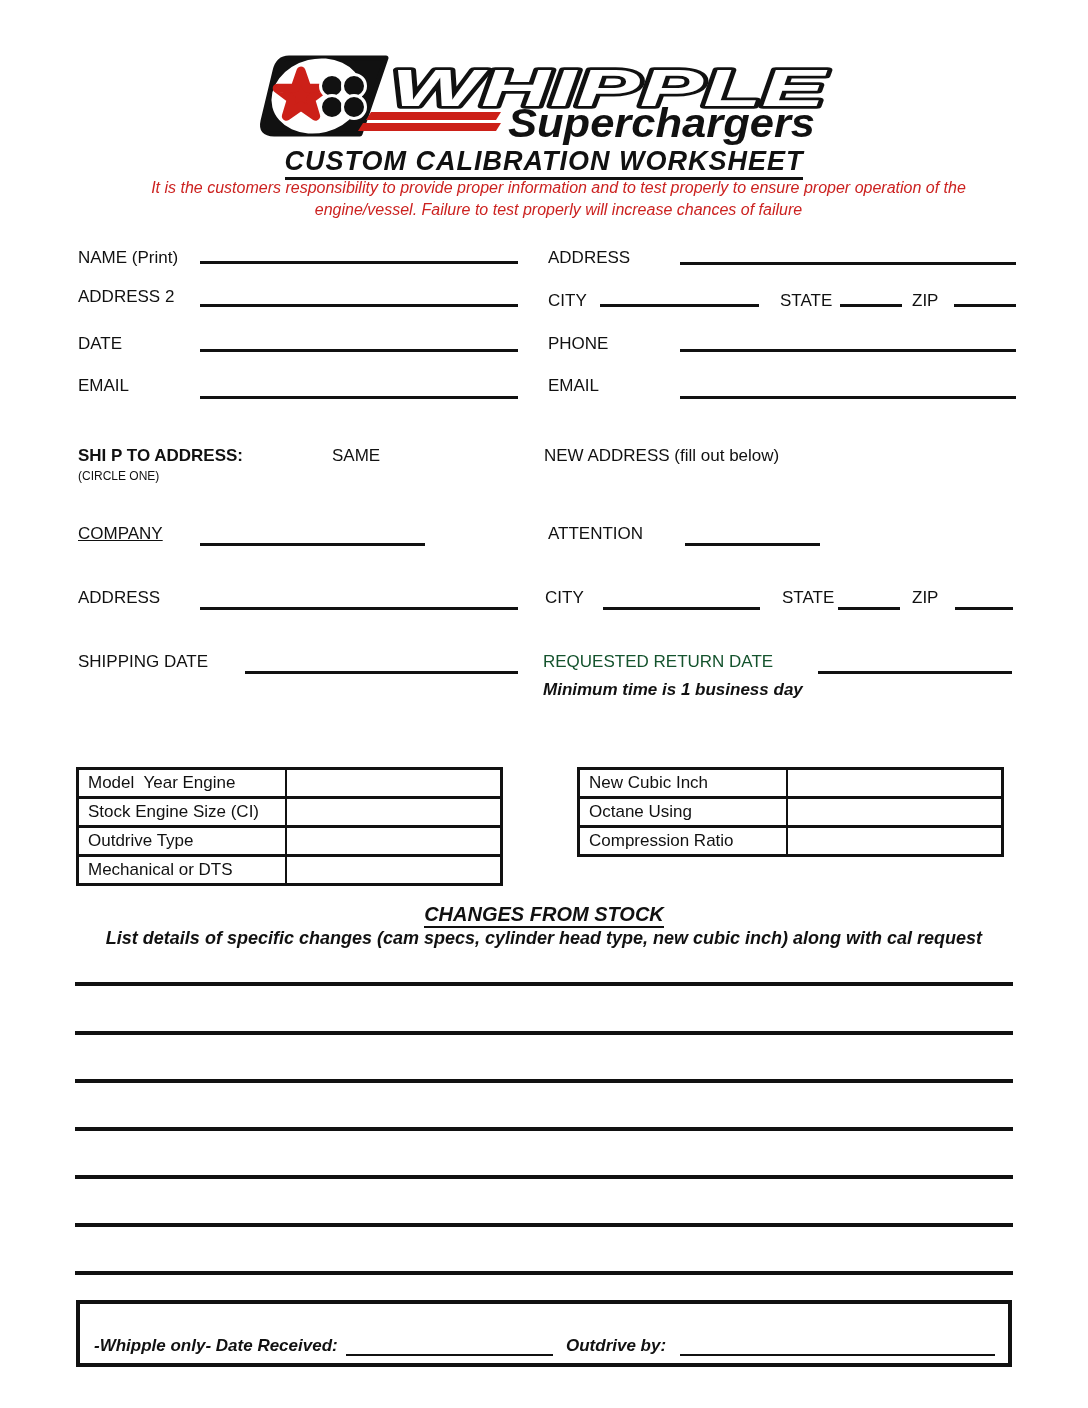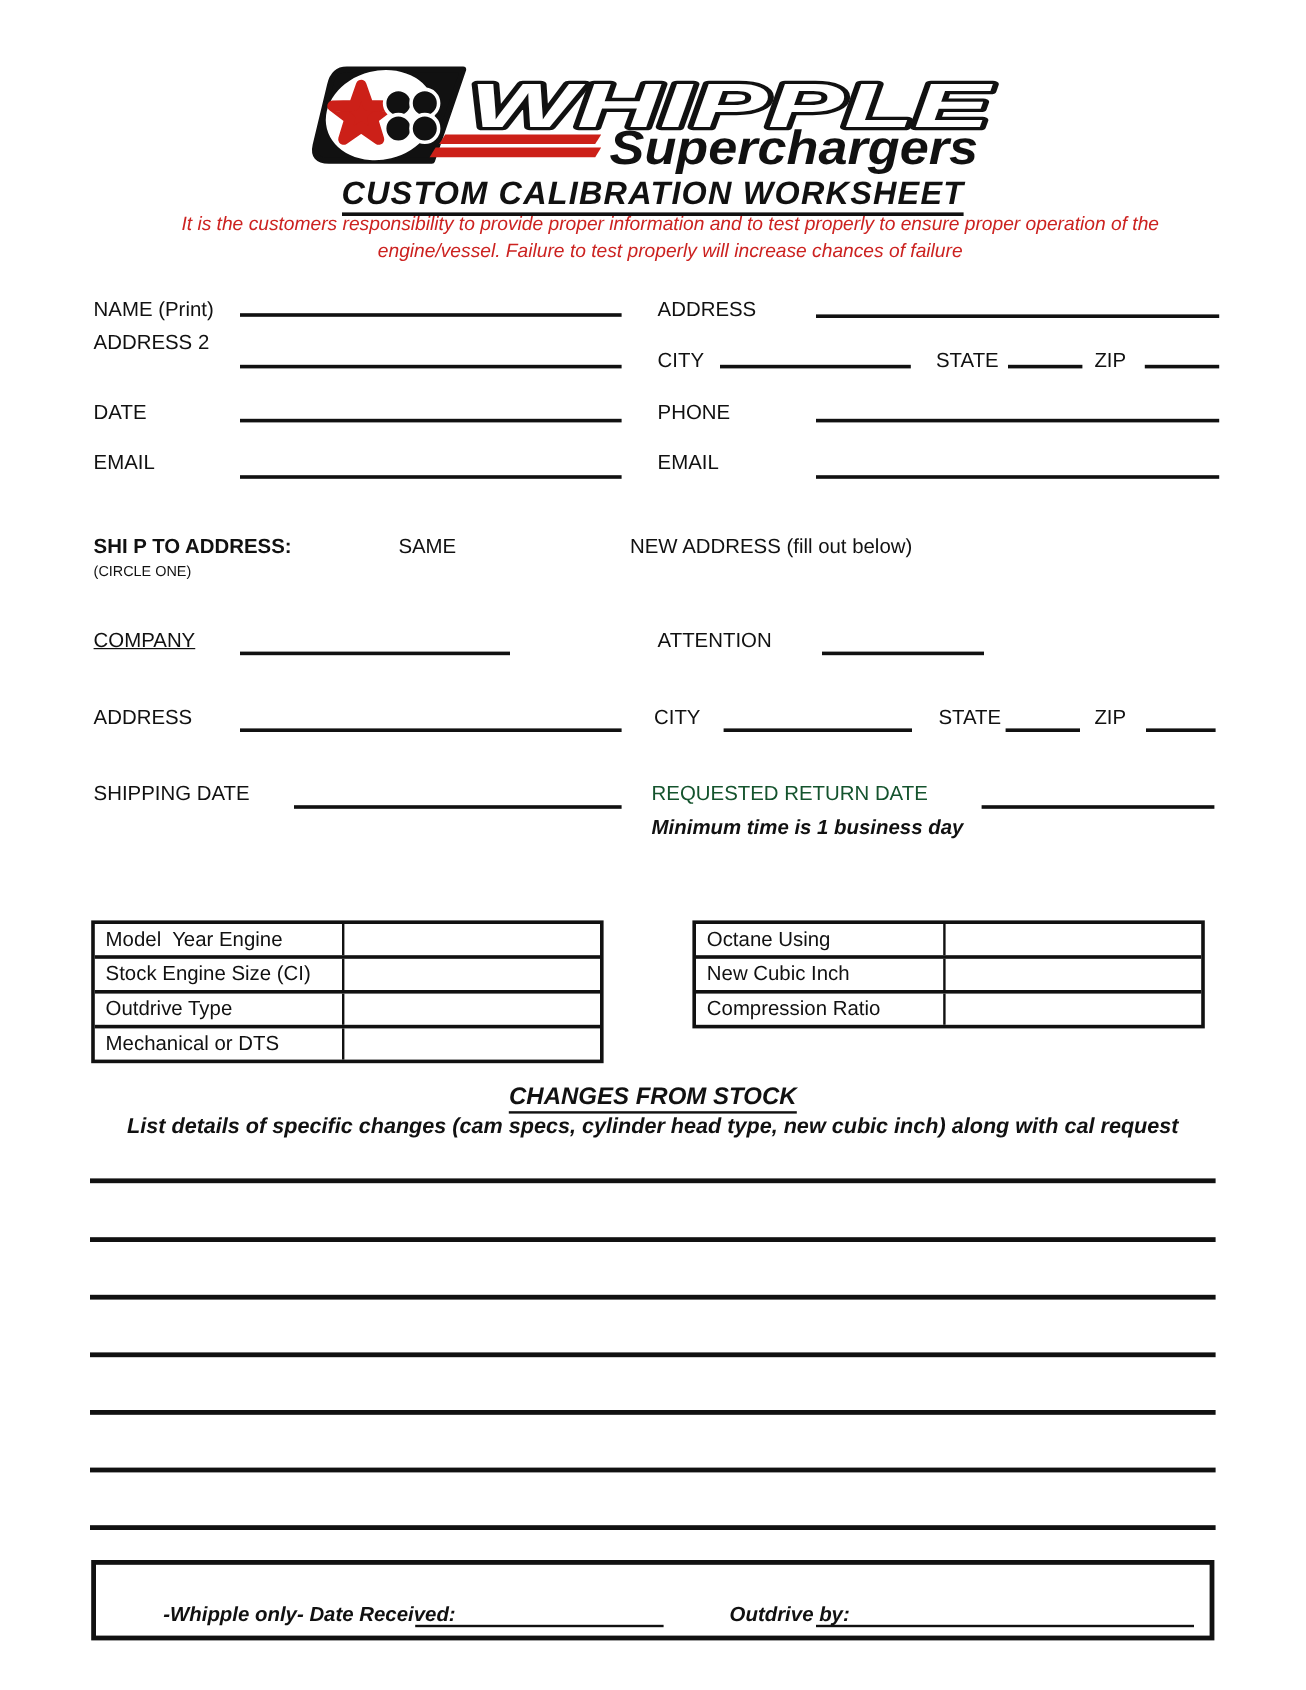--- a/index.html
+++ b/index.html
@@ -38,21 +38,21 @@
   .etable .ecell-label{
     width:197px;border-right:2px solid #111;padding-left:9px;
     font-size:17px;line-height:26px;white-space:pre;overflow:hidden;
   }
   .etable .ecell-value{flex:1;}
   .wline{position:absolute;left:75px;width:938px;height:4px;background:#111;}
   .obox{
     position:absolute;left:76px;top:1300px;width:928px;height:59px;
     border:4px solid #111;
   }
-  .obox .olabel{position:absolute;font-size:17px;font-weight:bold;font-style:italic;white-space:pre;margin-left:42px;}
+  .obox .olabel{position:absolute;font-size:17px;font-weight:bold;font-style:italic;white-space:pre;}
   .obox .oline{position:absolute;height:2px;background:#111;}
 </style>
 </head>
 <body>
 
 <div class="page">
 
   <svg class="abs" style="left:253px;top:44px;" width="580" height="108" viewBox="0 0 580 108">
 
     <g>
@@ -82,21 +82,21 @@
 
   <div class="title"><span>CUSTOM CALIBRATION WORKSHEET</span></div>
   <div class="disclaimer" style="top:179px;">It is the customers responsibility to provide proper information and to test properly to ensure proper operation of the</div>
   <div class="disclaimer" style="top:201px;">engine/vessel. Failure to test properly will increase chances of failure</div>
 
   <div class="abs lbl" style="left:78px;top:248px;">NAME (Print)</div>
   <div class="fline" style="left:200px;top:261px;width:318px;"></div>
   <div class="abs lbl" style="left:548px;top:248px;">ADDRESS</div>
   <div class="fline" style="left:680px;top:262px;width:336px;"></div>
 
-  <div class="abs lbl" style="left:78px;top:276px;">ADDRESS 2</div>
+  <div class="abs lbl" style="left:78px;top:287px;">ADDRESS 2</div>
   <div class="fline" style="left:200px;top:304px;width:318px;"></div>
   <div class="abs lbl" style="left:548px;top:291px;">CITY</div>
   <div class="fline" style="left:600px;top:304px;width:159px;"></div>
   <div class="abs lbl" style="left:780px;top:291px;">STATE</div>
   <div class="fline" style="left:840px;top:304px;width:62px;"></div>
   <div class="abs lbl" style="left:912px;top:291px;">ZIP</div>
   <div class="fline" style="left:954px;top:304px;width:62px;"></div>
 
   <div class="abs lbl" style="left:78px;top:334px;">DATE</div>
   <div class="fline" style="left:200px;top:349px;width:318px;"></div>
@@ -104,21 +104,21 @@
   <div class="fline" style="left:680px;top:349px;width:336px;"></div>
 
   <div class="abs lbl" style="left:78px;top:376px;">EMAIL</div>
   <div class="fline" style="left:200px;top:396px;width:318px;"></div>
   <div class="abs lbl" style="left:548px;top:376px;">EMAIL</div>
   <div class="fline" style="left:680px;top:396px;width:336px;"></div>
 
   <div class="abs lbl lbl-bold" style="left:78px;top:446px;">SHI P TO ADDRESS:</div>
   <div class="abs lbl lbl-small" style="left:78px;top:469px;">(CIRCLE ONE)</div>
   <div class="abs lbl" style="left:332px;top:446px;">SAME</div>
-  <div class="abs lbl" style="left:525px;top:446px;text-align:center;">NEW ADDRESS (fill out below)</div>
+  <div class="abs lbl" style="left:544px;top:446px;text-align:center;">NEW ADDRESS (fill out below)</div>
 
   <div class="abs lbl" style="left:78px;top:524px;text-decoration:underline;">COMPANY</div>
   <div class="fline" style="left:200px;top:543px;width:225px;"></div>
   <div class="abs lbl" style="left:548px;top:524px;text-align:right;">ATTENTION</div>
   <div class="fline" style="left:685px;top:543px;width:135px;"></div>
 
   <div class="abs lbl" style="left:78px;top:588px;">ADDRESS</div>
   <div class="fline" style="left:200px;top:607px;width:318px;"></div>
   <div class="abs lbl" style="left:545px;top:588px;">CITY</div>
   <div class="fline" style="left:603px;top:607px;width:157px;"></div>
@@ -148,25 +148,25 @@
       <div class="ecell-value"></div>
     </div>
     <div class="erow">
       <div class="ecell-label">Mechanical or DTS</div>
       <div class="ecell-value"></div>
     </div>
   </div>
 
   <div class="etable" style="left:577px;top:767px;">
     <div class="erow">
-      <div class="ecell-label">Octane Using</div>
+      <div class="ecell-label">New Cubic Inch</div>
       <div class="ecell-value"></div>
     </div>
     <div class="erow">
-      <div class="ecell-label">New Cubic Inch</div>
+      <div class="ecell-label">Octane Using</div>
       <div class="ecell-value"></div>
     </div>
     <div class="erow">
       <div class="ecell-label">Compression Ratio</div>
       <div class="ecell-value"></div>
     </div>
   </div>
 
   <div class="sec-head" style="top:903px;"><span>CHANGES FROM STOCK</span></div>
   <div class="instr" style="top:928px;">List details of specific changes (cam specs, cylinder head type, new cubic inch) along with cal request</div>

